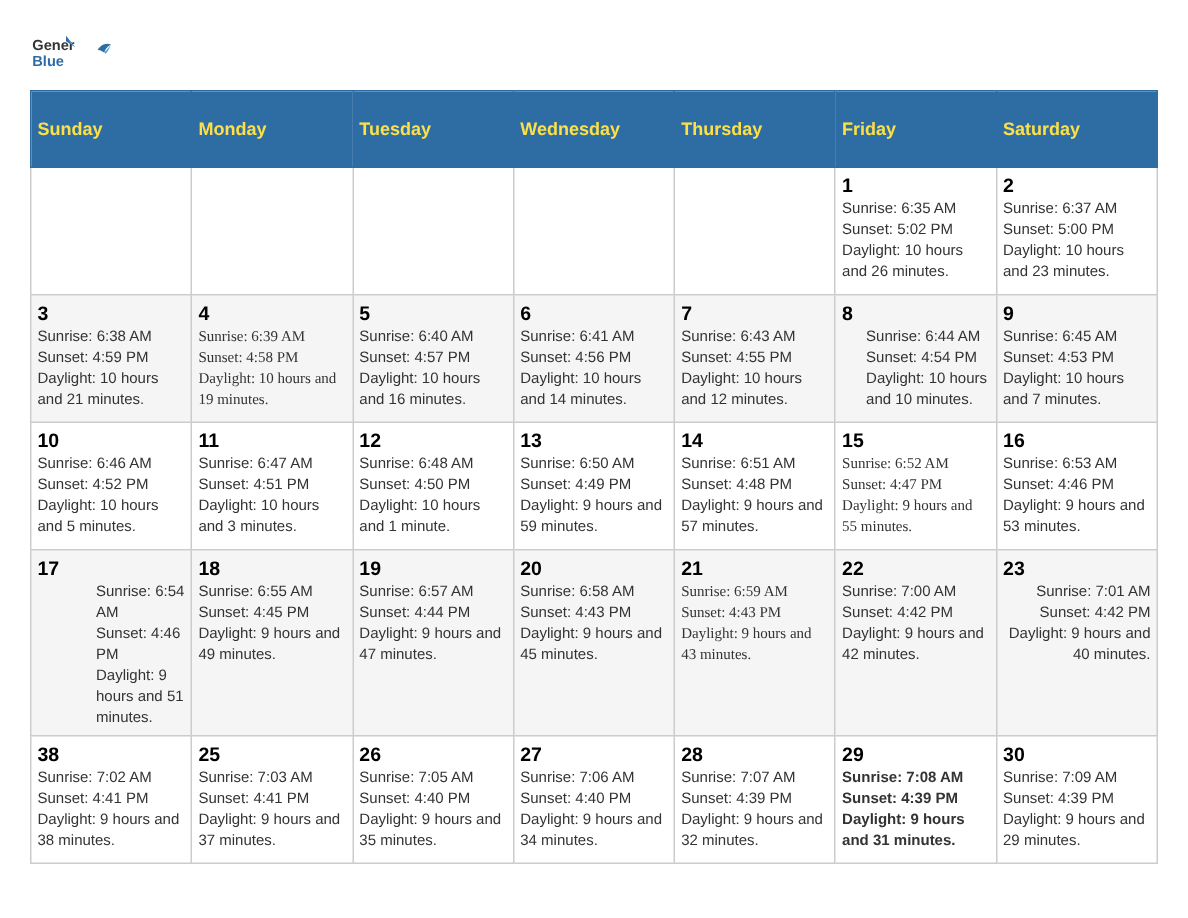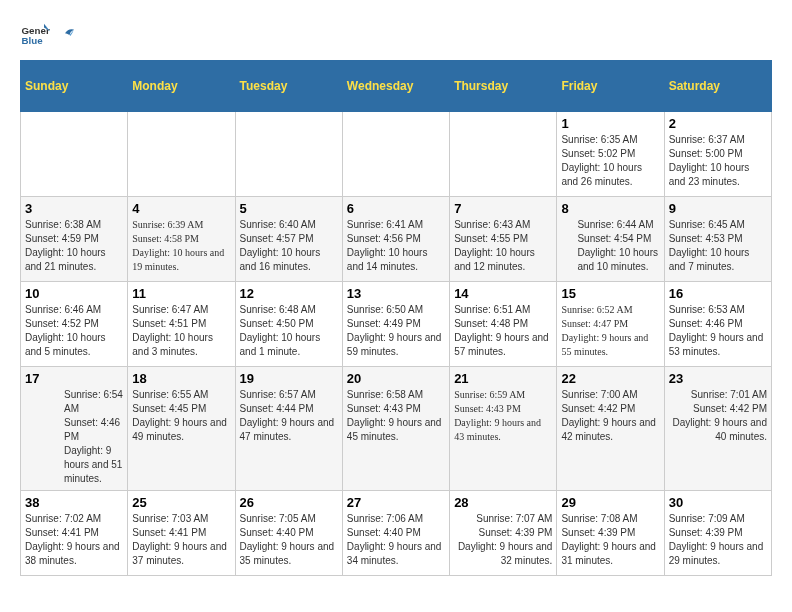--- a/index.html
+++ b/index.html
@@ -299,27 +299,27 @@
 Daylight: 9 hours and 35 minutes.</div>
         </td>
         <td>
           <span class="day-number">27</span>
           <div class="day-info" style="white-space: pre-line;">Sunrise: 7:06 AM
 Sunset: 4:40 PM
 Daylight: 9 hours and 34 minutes.</div>
         </td>
         <td>
           <span class="day-number">28</span>
-          <div class="day-info" style="white-space: pre-line; text-align: right;">Sunrise: 7:07 AM
+          <div class="day-info" style="white-space: pre-line;">Sunrise: 7:07 AM
 Sunset: 4:39 PM
 Daylight: 9 hours and 32 minutes.</div>
         </td>
         <td>
           <span class="day-number">29</span>
-          <div class="day-info" style="white-space: pre-line;">Sunrise: 7:08 AM
+          <div class="day-info" style="white-space: pre-line; font-weight: bold;">Sunrise: 7:08 AM
 Sunset: 4:39 PM
 Daylight: 9 hours and 31 minutes.</div>
         </td>
         <td>
           <span class="day-number">30</span>
           <div class="day-info" style="white-space: pre-line;">Sunrise: 7:09 AM
 Sunset: 4:39 PM
 Daylight: 9 hours and 29 minutes.</div>
         </td>
       </tr>

